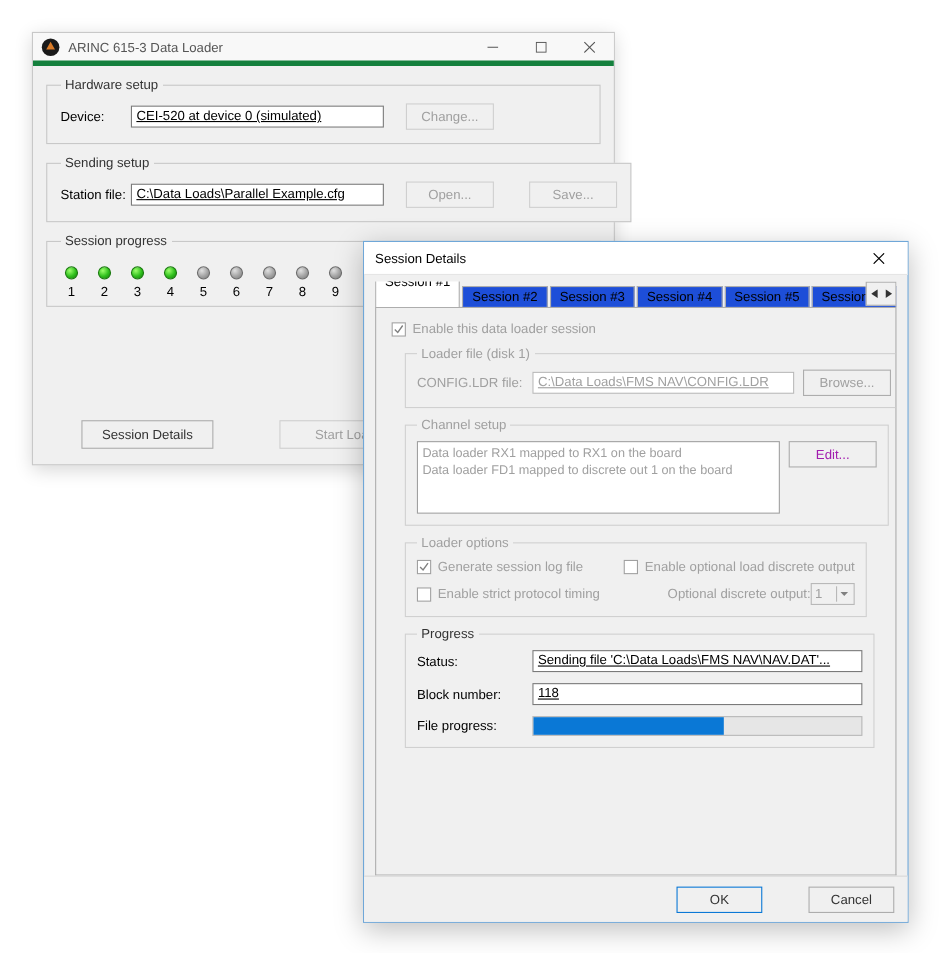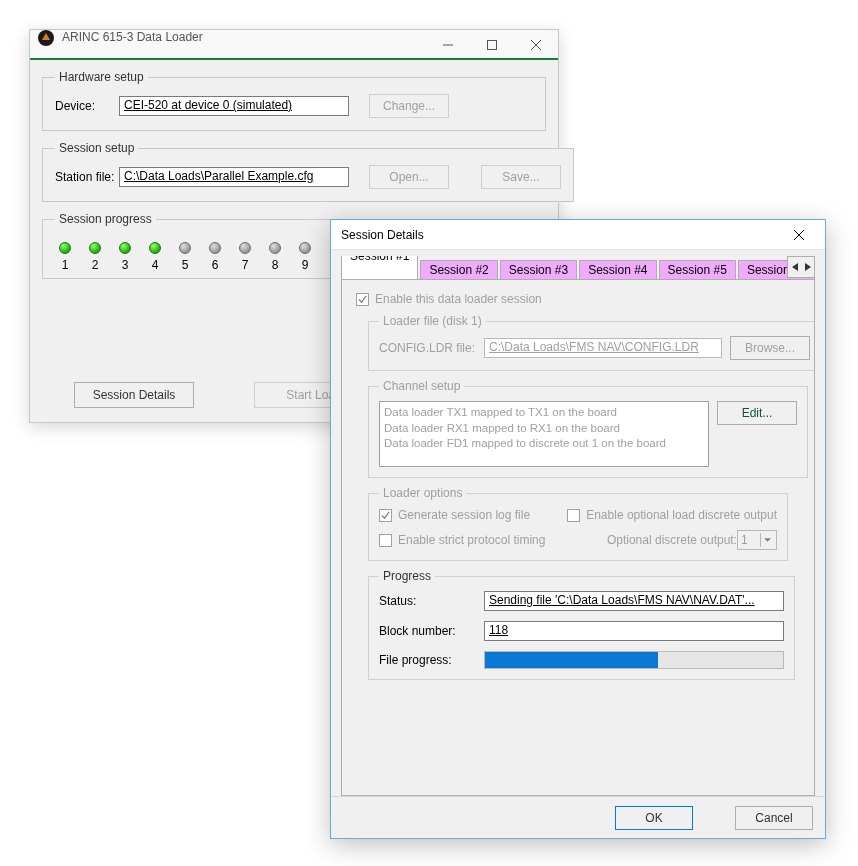--- a/index.html
+++ b/index.html
@@ -23,23 +23,24 @@
     top: 29px;
     width: 530px;
     height: 394px;
     background: #f0f0f0;
     border: 1px solid #c8c8c8;
     box-shadow: 0 4px 16px rgba(0,0,0,0.16);
   }
   .titlebar {
     height: 30px;
     display: flex;
+    align-items: center;
     padding: 0 0 0 8px;
     background: #f8f8f8;
-    border-bottom: 2px solid #15803d;
+    border-bottom: 5px solid #15803d;
   }
   .titlebar .app-icon {
     width: 16px; height: 16px;
     border-radius: 50%;
     background: #1a1a1a;
     position: relative;
     margin-right: 8px;
   }
   .titlebar .app-icon::after{
     content:"";
@@ -137,21 +138,21 @@
     display:flex; align-items:flex-end;
     height:24px;
     border-bottom:1px solid #adadad;
     position:relative;
     overflow:hidden;
     padding-right:28px;
   }
   .tab {
     border:1px solid #adadad;
     border-bottom:none;
-    background:#f0abfc;
+    background:#1d4ed8;
     padding:2px 8px;
     margin-right:2px;
     font-size:12px;
     white-space:nowrap;
   }
   .tab.active {
     background:#fff;
     position:relative;
     top:1px;
     padding-bottom:17px;
@@ -257,21 +258,21 @@
   <fieldset class="group">
     <legend>Hardware setup</legend>
     <div class="row">
       <div class="label">Device:</div>
       <div class="text-field" style="width:230px">CEI-520 at device 0 (simulated)</div>
       <div class="btn disabled" style="margin-left:20px">Change...</div>
     </div>
   </fieldset>
 
   <fieldset class="group">
-    <legend>Session setup</legend>
+    <legend>Sending setup</legend>
     <div class="row">
       <div class="label">Station file:</div>
       <div class="text-field" style="width:230px">C:\Data Loads\Parallel Example.cfg</div>
       <div class="btn disabled" style="margin-left:20px">Open...</div>
       <div class="btn disabled">Save...</div>
     </div>
   </fieldset>
 
   <fieldset class="group" style="padding-bottom:6px">
     <legend>Session progress</legend>
@@ -371,25 +372,24 @@
           <div class="dim" style="width:105px">CONFIG.LDR file:</div>
           <div class="text-field" style="width:238px;color:#a0a0a0;border-color:#b8b8b8">C:\Data Loads\FMS NAV\CONFIG.LDR</div>
           <div class="btn" style="margin-left:8px;color:#a0a0a0">Browse...</div>
         </div>
       </fieldset>
 
       <fieldset class="dgroup">
         <legend>Channel setup</legend>
         <div class="row" style="align-items:flex-start">
           <div class="listbox">
-            <div>Data loader TX1 mapped to TX1 on the board</div>
             <div>Data loader RX1 mapped to RX1 on the board</div>
             <div>Data loader FD1 mapped to discrete out 1 on the board</div>
           </div>
-          <div class="btn" style="margin-left:8px;color:#14532d">Edit...</div>
+          <div class="btn" style="margin-left:8px;color:#a21caf">Edit...</div>
         </div>
       </fieldset>
 
       <fieldset class="dgroup">
         <legend>Loader options</legend>
         <div class="row" style="justify-content:space-between; margin-bottom:8px">
           <div class="chk">
             <span class="box">
                 <svg viewBox="0 0 10 10">
                   <polyline points="1,5 4,8 9,1"></polyline>

